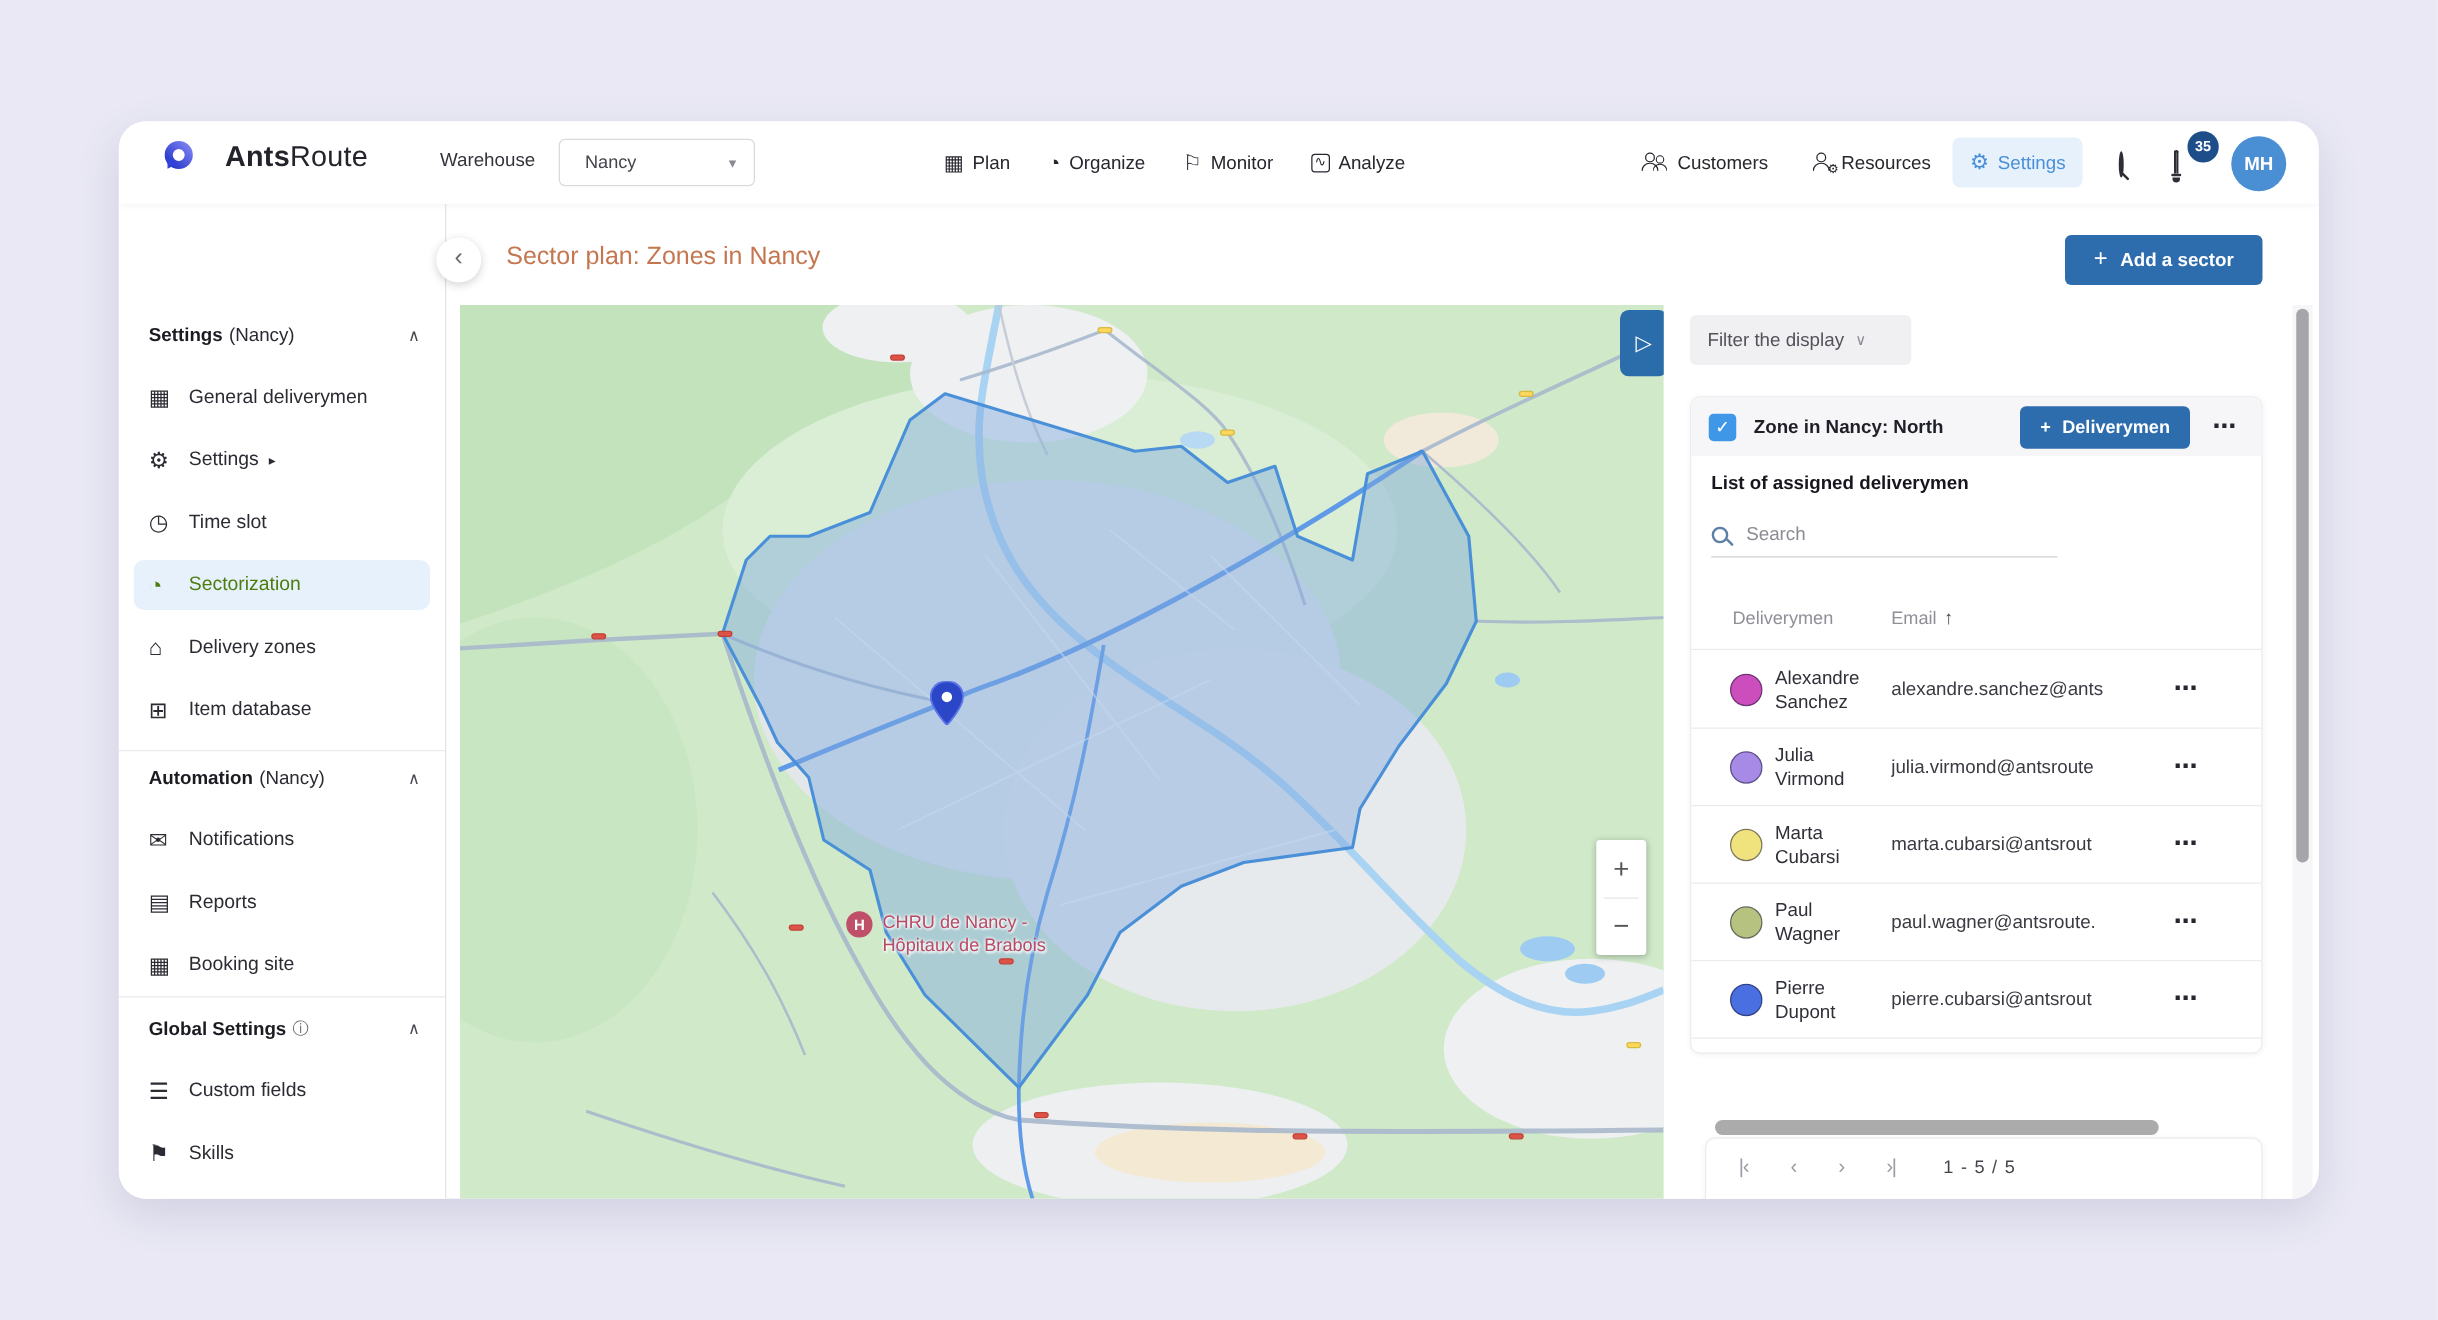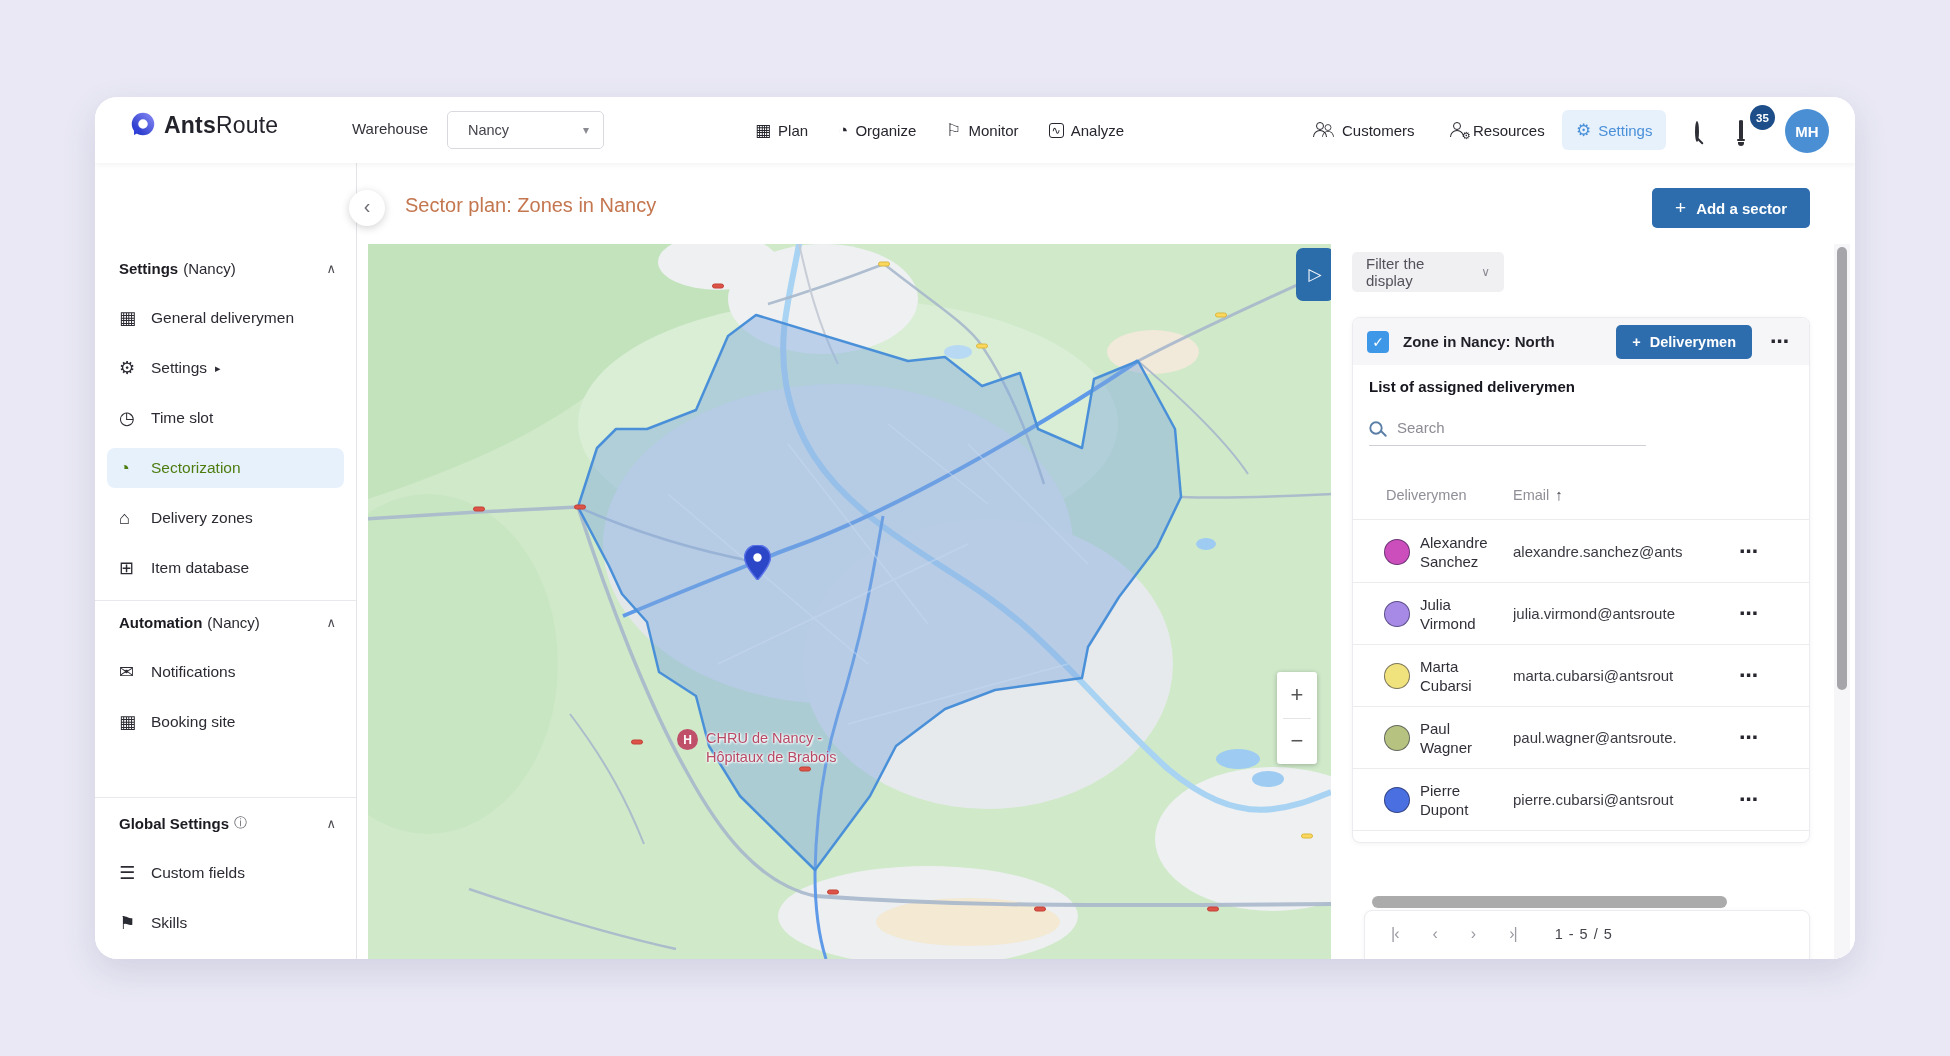--- a/index.html
+++ b/index.html
@@ -3,21 +3,21 @@
 <meta charset="utf-8">
 <style>
   html,body{margin:0;padding:0;width:1950px;height:1056px;overflow:hidden;
     font-family:"Liberation Sans","DejaVu Sans",sans-serif;background:#e9e8f4;}
   *{box-sizing:border-box}
   .card{position:absolute;left:95px;top:97px;width:1760px;height:862px;background:#fff;
     border-radius:22px;box-shadow:0 12px 34px rgba(70,70,120,.14);overflow:hidden}
   
   .navbar{position:absolute;left:0;top:0;width:100%;height:66px;background:#fff;z-index:30;
     box-shadow:0 2px 6px rgba(0,0,0,.05)}
-  .logo{position:absolute;left:33px;top:14px;display:flex;align-items:center;gap:8px;cursor:pointer}
+  .logo{position:absolute;left:33px;top:14px;display:flex;align-items:center;gap:24px;cursor:pointer}
   .logo-text{font-size:23px;color:#23232c;letter-spacing:.2px}
   .logo-text b{font-weight:700}
   .wh-label{position:absolute;left:257px;top:23px;font-size:15px;color:#33333b}
   .wh-select{position:absolute;left:352px;top:14px;width:157px;height:38px;border:1px solid #d9d9df;
     border-radius:5px;display:flex;align-items:center;padding:0 14px 0 20px;font-size:14.5px;color:#44444c;cursor:pointer}
   .wh-select .caret{margin-left:auto;color:#8a8a92;font-size:12px}
   .nav-menu{position:absolute;left:660px;top:0;height:66px;display:flex;align-items:center;gap:30px}
   .nav-item{display:flex;align-items:center;gap:7px;font-size:15px;font-weight:500;color:#26262e;cursor:pointer}
   .nav-ic{font-size:17px;line-height:1;color:#26262e}
   [data-icon="analyze-icon"]{border:1.6px solid currentColor;border-radius:3px;font-size:11px;padding:1px 2px}
@@ -104,21 +104,21 @@
   .map-pin{position:absolute;left:376px;top:301px;width:27px;height:35px}
   .zoom-ctl{position:absolute;left:909px;top:428px;width:40px;height:92px;background:#fff;border-radius:3px;
     box-shadow:0 1px 5px rgba(0,0,0,.25);display:flex;flex-direction:column;z-index:5}
   .zoom-ctl button{flex:1;border:none;background:none;font-size:22px;color:#565656;cursor:pointer;font-family:inherit}
   .zoom-ctl .zdiv{height:1px;background:#e5e5e5;margin:0 6px}
   .collapse-btn{position:absolute;left:928px;top:4px;width:38px;height:53px;background:#2b6cab;border:none;border-radius:7px;
     color:#fff;font-size:17px;display:flex;align-items:center;justify-content:center;cursor:pointer;z-index:6;font-family:inherit}
   .zone{fill:rgba(127,168,221,.45);stroke:#4a90d9;stroke-width:2.5;stroke-linejoin:round}
   
   .rpanel{position:absolute;left:1236px;top:66px;right:0;bottom:0;background:#fff}
-  .filter-chip{position:absolute;left:1257px;top:155px;width:152px;height:40px;background:#f0f0f3;border-radius:5px;
+  .filter-chip{position:absolute;left:1257px;top:155px;width:177px;height:40px;background:#f0f0f3;border-radius:5px;
     display:flex;align-items:center;gap:9px;padding:0 14px;font-size:15px;color:#52525a;cursor:pointer;z-index:21}
   .filter-chip .caret{color:#8a8a92;font-size:12px}
   .zone-card{position:absolute;left:1257px;top:220px;width:458px;height:526px;background:#fff;border:1px solid #ececf0;
     border-radius:8px;box-shadow:0 1px 5px rgba(0,0,0,.05);z-index:21}
   .zone-head{position:absolute;left:0;top:0;right:0;height:47px;background:#f6f6f8;border-radius:8px 8px 0 0;
     display:flex;align-items:center;padding:0 14px}
   .checkbox{width:22px;height:22px;border-radius:4px;background:#3f97e8;color:#fff;font-size:14px;font-weight:700;
     display:flex;align-items:center;justify-content:center;cursor:pointer;flex:0 0 auto}
   .zone-title{margin-left:14px;font-size:15px;font-weight:600;color:#1f1f28;white-space:nowrap}
   .dlv-btn{margin-left:auto;height:34px;background:#2d6dae;border:none;border-radius:5px;color:#fff;font-size:14.5px;
@@ -259,20 +259,25 @@
     <div class="side-header" style="top:451px">
       <b>Automation</b>
         <span class="rest">(Nancy)</span>
       <span class="chev">∧</span>
     </div>
     <div class="side-list" style="top:484px">
 
     <div class="side-item">
           <span class="side-ic" data-icon="message-icon"></span>
           <span class="side-label">Notifications</span>
+          <span class="side-suffix"></span>
+        </div>
+        <div class="side-item">
+          <span class="side-ic" data-icon="document-icon"></span>
+          <span class="side-label">Reports</span>
           <span class="side-suffix"></span>
         </div>
         <div class="side-item">
           <span class="side-ic" data-icon="calendar-icon"></span>
           <span class="side-label">Booking site</span>
           <span class="side-suffix"></span>
         </div>
       </div>
     <div class="side-div" style="top:634px"></div>
     <div class="side-header" style="top:651px">

